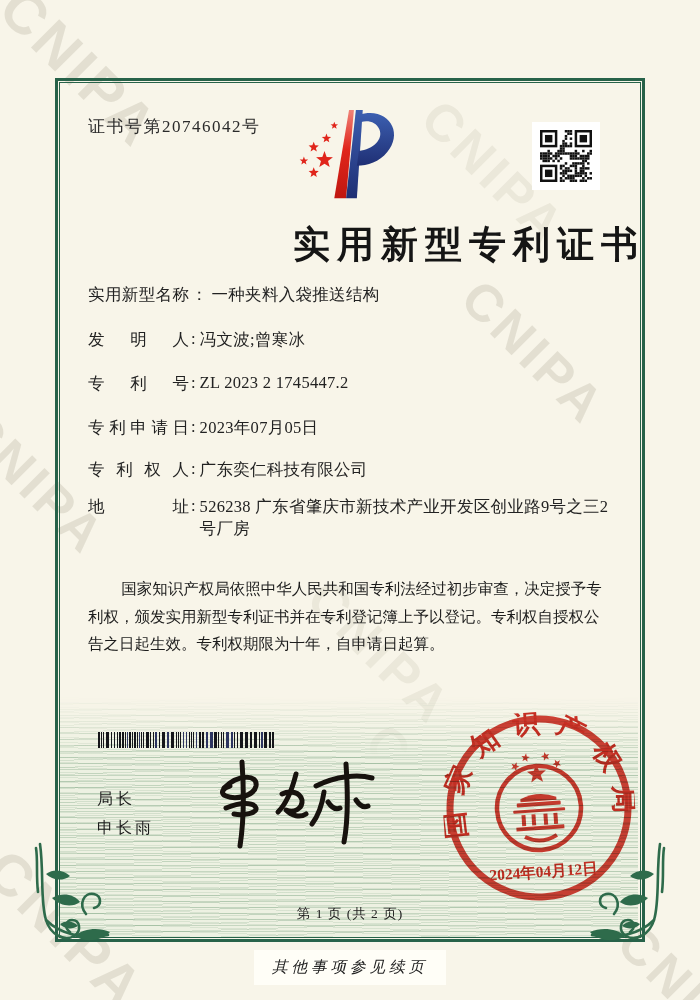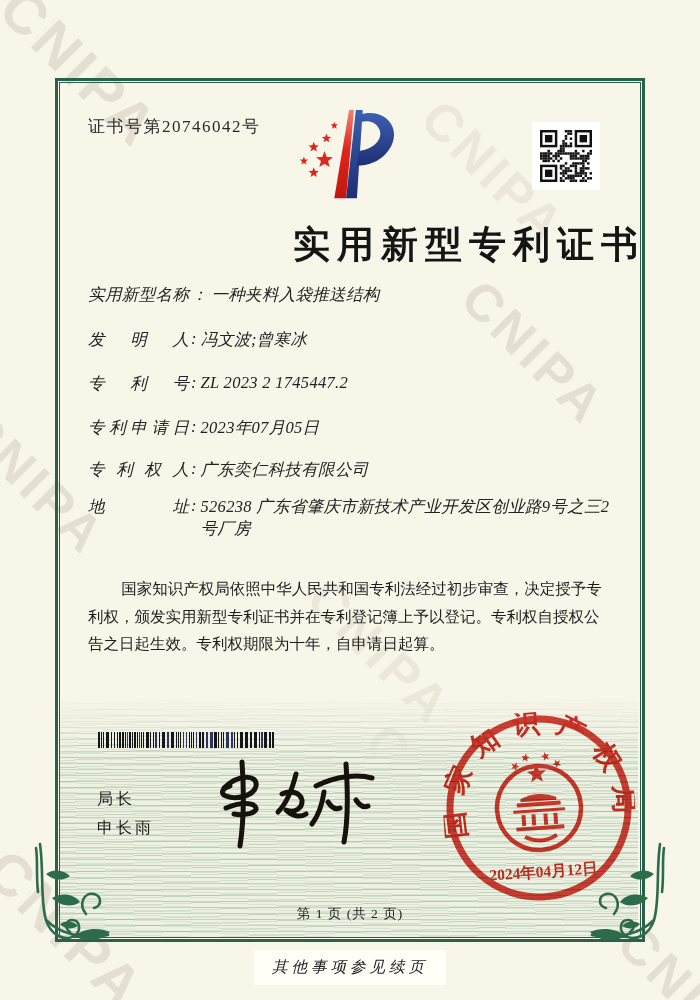--- a/index.html
+++ b/index.html
@@ -28,21 +28,21 @@
 
   .flourish{position:absolute;width:100px;height:108px;color:#2e6b4b;}
   .flourish.right{transform:scaleX(-1);}
 
   .certno{position:absolute;left:88px;top:115px;font-size:17px;letter-spacing:1.5px;color:#2a2a2a;}
   .qrbox{position:absolute;left:532px;top:122px;width:68px;height:68px;background:#fff;display:flex;align-items:center;justify-content:center;}
   .logo{position:absolute;left:296px;top:106px;}
   .title{position:absolute;left:55px;top:220px;width:590px;text-align:right;font-size:37px;font-weight:700;
          letter-spacing:7px;color:#151515;}
 
-  .row{position:absolute;left:88px;width:535px;font-size:16.5px;color:#222;font-style:italic;}
+  .row{position:absolute;left:88px;width:535px;font-size:16.5px;color:#222;}
   .lbl{display:inline-block;width:101px;text-align:justify;text-align-last:justify;text-justify:inter-character;vertical-align:top;}
   .colon{display:inline-block;margin:0 4px 0 2px;vertical-align:top;}
   .val{display:inline-block;vertical-align:top;letter-spacing:0.3px;}
   .val.wrap{width:412px;line-height:22px;}
   .sub{position:absolute;left:292px;top:0;}
   .sub .lbl{width:86px;}
 
   .paras{position:absolute;left:88px;top:575px;width:526px;font-size:15.5px;line-height:27.5px;
          color:#1c1c1c;}
   .paras p{margin:0;text-indent:2.15em;}

